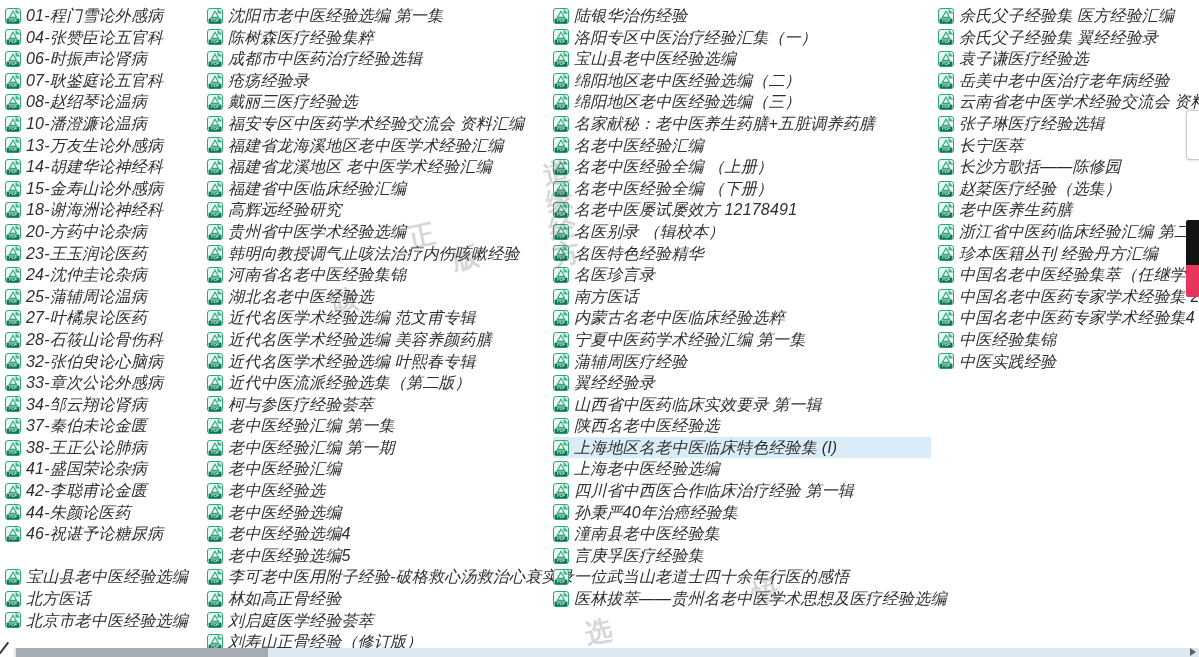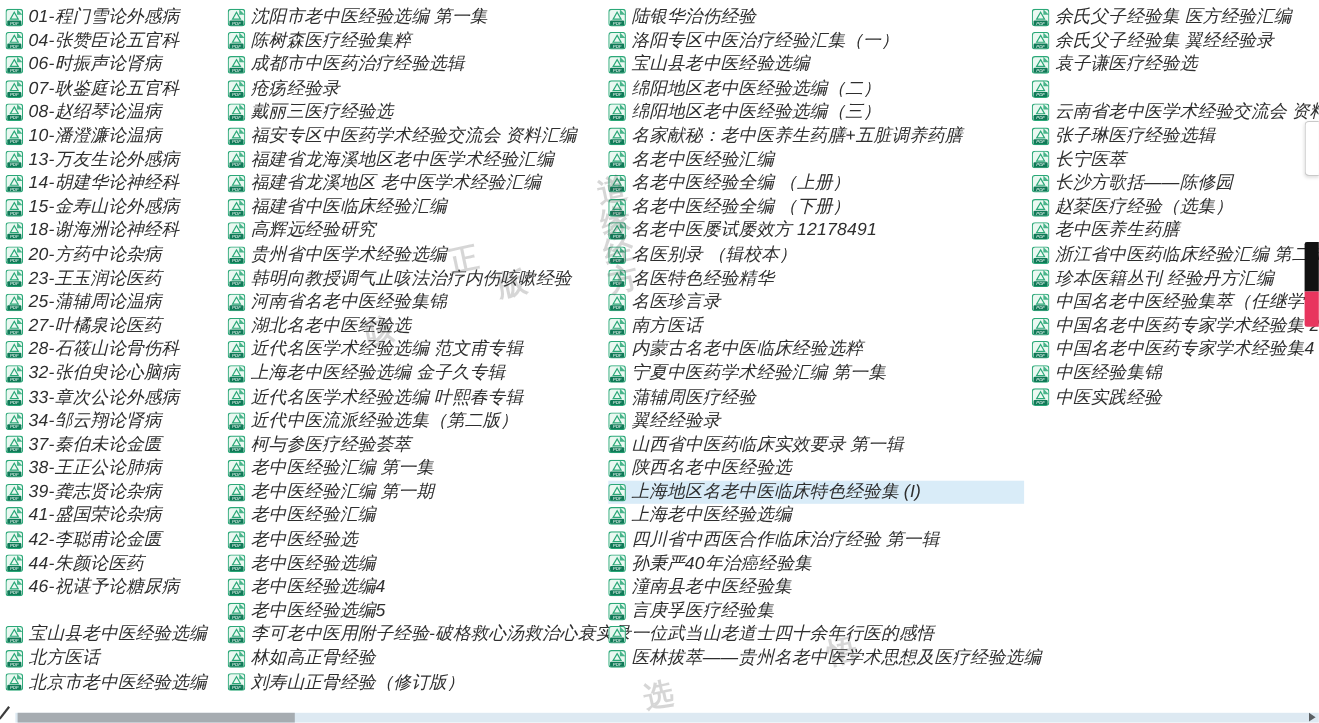--- a/index.html
+++ b/index.html
@@ -182,20 +182,30 @@
         <span class="label">23-王玉润论医药</span>
       </div>
       <div class="row">
         <svg class="icon" viewBox="0 0 16 16">
     <rect x="0.5" y="0.5" width="15" height="15" rx="2.5" fill="#eaf8f1" stroke="#2ba878" stroke-width="1"></rect>
     <path d="M10.5 0.5 L15.5 5.5 L10.5 5.5 Z" fill="#2ba878" opacity="0.85"></path>
     <path d="M8 3.2 L11.6 9.4 L4.4 9.4 Z" fill="none" stroke="#2ba878" stroke-width="1.1"></path>
     <rect x="1.6" y="10.6" width="12.8" height="4.6" rx="1" fill="#0f7a57"></rect>
     <text x="8" y="14.3" text-anchor="middle" font-size="4" fill="#ffffff" font-family="sans-serif">PDF</text>
   </svg>
+        <span class="label">24-沈仲圭论杂病</span>
+      </div>
+      <div class="row">
+        <svg class="icon" viewBox="0 0 16 16">
+    <rect x="0.5" y="0.5" width="15" height="15" rx="2.5" fill="#eaf8f1" stroke="#2ba878" stroke-width="1"></rect>
+    <path d="M10.5 0.5 L15.5 5.5 L10.5 5.5 Z" fill="#2ba878" opacity="0.85"></path>
+    <path d="M8 3.2 L11.6 9.4 L4.4 9.4 Z" fill="none" stroke="#2ba878" stroke-width="1.1"></path>
+    <rect x="1.6" y="10.6" width="12.8" height="4.6" rx="1" fill="#0f7a57"></rect>
+    <text x="8" y="14.3" text-anchor="middle" font-size="4" fill="#ffffff" font-family="sans-serif">PDF</text>
+  </svg>
         <span class="label">25-蒲辅周论温病</span>
       </div>
       <div class="row">
         <svg class="icon" viewBox="0 0 16 16">
     <rect x="0.5" y="0.5" width="15" height="15" rx="2.5" fill="#eaf8f1" stroke="#2ba878" stroke-width="1"></rect>
     <path d="M10.5 0.5 L15.5 5.5 L10.5 5.5 Z" fill="#2ba878" opacity="0.85"></path>
     <path d="M8 3.2 L11.6 9.4 L4.4 9.4 Z" fill="none" stroke="#2ba878" stroke-width="1.1"></path>
     <rect x="1.6" y="10.6" width="12.8" height="4.6" rx="1" fill="#0f7a57"></rect>
     <text x="8" y="14.3" text-anchor="middle" font-size="4" fill="#ffffff" font-family="sans-serif">PDF</text>
   </svg>
@@ -253,30 +263,20 @@
       </div>
       <div class="row">
         <svg class="icon" viewBox="0 0 16 16">
     <rect x="0.5" y="0.5" width="15" height="15" rx="2.5" fill="#eaf8f1" stroke="#2ba878" stroke-width="1"></rect>
     <path d="M10.5 0.5 L15.5 5.5 L10.5 5.5 Z" fill="#2ba878" opacity="0.85"></path>
     <path d="M8 3.2 L11.6 9.4 L4.4 9.4 Z" fill="none" stroke="#2ba878" stroke-width="1.1"></path>
     <rect x="1.6" y="10.6" width="12.8" height="4.6" rx="1" fill="#0f7a57"></rect>
     <text x="8" y="14.3" text-anchor="middle" font-size="4" fill="#ffffff" font-family="sans-serif">PDF</text>
   </svg>
         <span class="label">38-王正公论肺病</span>
-      </div>
-      <div class="row">
-        <svg class="icon" viewBox="0 0 16 16">
-    <rect x="0.5" y="0.5" width="15" height="15" rx="2.5" fill="#eaf8f1" stroke="#2ba878" stroke-width="1"></rect>
-    <path d="M10.5 0.5 L15.5 5.5 L10.5 5.5 Z" fill="#2ba878" opacity="0.85"></path>
-    <path d="M8 3.2 L11.6 9.4 L4.4 9.4 Z" fill="none" stroke="#2ba878" stroke-width="1.1"></path>
-    <rect x="1.6" y="10.6" width="12.8" height="4.6" rx="1" fill="#0f7a57"></rect>
-    <text x="8" y="14.3" text-anchor="middle" font-size="4" fill="#ffffff" font-family="sans-serif">PDF</text>
-  </svg>
-        <span class="label">39-龚志贤论杂病</span>
       </div>
       <div class="row">
         <svg class="icon" viewBox="0 0 16 16">
     <rect x="0.5" y="0.5" width="15" height="15" rx="2.5" fill="#eaf8f1" stroke="#2ba878" stroke-width="1"></rect>
     <path d="M10.5 0.5 L15.5 5.5 L10.5 5.5 Z" fill="#2ba878" opacity="0.85"></path>
     <path d="M8 3.2 L11.6 9.4 L4.4 9.4 Z" fill="none" stroke="#2ba878" stroke-width="1.1"></path>
     <rect x="1.6" y="10.6" width="12.8" height="4.6" rx="1" fill="#0f7a57"></rect>
     <text x="8" y="14.3" text-anchor="middle" font-size="4" fill="#ffffff" font-family="sans-serif">PDF</text>
   </svg>
         <span class="label">41-盛国荣论杂病</span>
@@ -495,21 +495,21 @@
         <span class="label">近代名医学术经验选编  范文甫专辑</span>
       </div>
       <div class="row">
         <svg class="icon" viewBox="0 0 16 16">
     <rect x="0.5" y="0.5" width="15" height="15" rx="2.5" fill="#eaf8f1" stroke="#2ba878" stroke-width="1"></rect>
     <path d="M10.5 0.5 L15.5 5.5 L10.5 5.5 Z" fill="#2ba878" opacity="0.85"></path>
     <path d="M8 3.2 L11.6 9.4 L4.4 9.4 Z" fill="none" stroke="#2ba878" stroke-width="1.1"></path>
     <rect x="1.6" y="10.6" width="12.8" height="4.6" rx="1" fill="#0f7a57"></rect>
     <text x="8" y="14.3" text-anchor="middle" font-size="4" fill="#ffffff" font-family="sans-serif">PDF</text>
   </svg>
-        <span class="label">上海老中医经验选编  金子久专辑</span>
+        <span class="label">近代名医学术经验选编  美容养颜药膳</span>
       </div>
       <div class="row">
         <svg class="icon" viewBox="0 0 16 16">
     <rect x="0.5" y="0.5" width="15" height="15" rx="2.5" fill="#eaf8f1" stroke="#2ba878" stroke-width="1"></rect>
     <path d="M10.5 0.5 L15.5 5.5 L10.5 5.5 Z" fill="#2ba878" opacity="0.85"></path>
     <path d="M8 3.2 L11.6 9.4 L4.4 9.4 Z" fill="none" stroke="#2ba878" stroke-width="1.1"></path>
     <rect x="1.6" y="10.6" width="12.8" height="4.6" rx="1" fill="#0f7a57"></rect>
     <text x="8" y="14.3" text-anchor="middle" font-size="4" fill="#ffffff" font-family="sans-serif">PDF</text>
   </svg>
         <span class="label">近代名医学术经验选编  叶熙春专辑</span>
@@ -616,20 +616,30 @@
       </div>
       <div class="row">
         <svg class="icon" viewBox="0 0 16 16">
     <rect x="0.5" y="0.5" width="15" height="15" rx="2.5" fill="#eaf8f1" stroke="#2ba878" stroke-width="1"></rect>
     <path d="M10.5 0.5 L15.5 5.5 L10.5 5.5 Z" fill="#2ba878" opacity="0.85"></path>
     <path d="M8 3.2 L11.6 9.4 L4.4 9.4 Z" fill="none" stroke="#2ba878" stroke-width="1.1"></path>
     <rect x="1.6" y="10.6" width="12.8" height="4.6" rx="1" fill="#0f7a57"></rect>
     <text x="8" y="14.3" text-anchor="middle" font-size="4" fill="#ffffff" font-family="sans-serif">PDF</text>
   </svg>
         <span class="label">林如高正骨经验</span>
+      </div>
+      <div class="row">
+        <svg class="icon" viewBox="0 0 16 16">
+    <rect x="0.5" y="0.5" width="15" height="15" rx="2.5" fill="#eaf8f1" stroke="#2ba878" stroke-width="1"></rect>
+    <path d="M10.5 0.5 L15.5 5.5 L10.5 5.5 Z" fill="#2ba878" opacity="0.85"></path>
+    <path d="M8 3.2 L11.6 9.4 L4.4 9.4 Z" fill="none" stroke="#2ba878" stroke-width="1.1"></path>
+    <rect x="1.6" y="10.6" width="12.8" height="4.6" rx="1" fill="#0f7a57"></rect>
+    <text x="8" y="14.3" text-anchor="middle" font-size="4" fill="#ffffff" font-family="sans-serif">PDF</text>
+  </svg>
+        <span class="label">刘启庭医学经验荟萃</span>
       </div>
       <div class="row">
         <svg class="icon" viewBox="0 0 16 16">
     <rect x="0.5" y="0.5" width="15" height="15" rx="2.5" fill="#eaf8f1" stroke="#2ba878" stroke-width="1"></rect>
     <path d="M10.5 0.5 L15.5 5.5 L10.5 5.5 Z" fill="#2ba878" opacity="0.85"></path>
     <path d="M8 3.2 L11.6 9.4 L4.4 9.4 Z" fill="none" stroke="#2ba878" stroke-width="1.1"></path>
     <rect x="1.6" y="10.6" width="12.8" height="4.6" rx="1" fill="#0f7a57"></rect>
     <text x="8" y="14.3" text-anchor="middle" font-size="4" fill="#ffffff" font-family="sans-serif">PDF</text>
   </svg>
         <span class="label">刘寿山正骨经验（修订版）</span>
@@ -949,20 +959,21 @@
         <span class="label">袁子谦医疗经验选</span>
       </div>
       <div class="row">
         <svg class="icon" viewBox="0 0 16 16">
     <rect x="0.5" y="0.5" width="15" height="15" rx="2.5" fill="#eaf8f1" stroke="#2ba878" stroke-width="1"></rect>
     <path d="M10.5 0.5 L15.5 5.5 L10.5 5.5 Z" fill="#2ba878" opacity="0.85"></path>
     <path d="M8 3.2 L11.6 9.4 L4.4 9.4 Z" fill="none" stroke="#2ba878" stroke-width="1.1"></path>
     <rect x="1.6" y="10.6" width="12.8" height="4.6" rx="1" fill="#0f7a57"></rect>
     <text x="8" y="14.3" text-anchor="middle" font-size="4" fill="#ffffff" font-family="sans-serif">PDF</text>
   </svg>
+        <span class="label">岳美中老中医治疗老年病经验</span>
       </div>
       <div class="row">
         <svg class="icon" viewBox="0 0 16 16">
     <rect x="0.5" y="0.5" width="15" height="15" rx="2.5" fill="#eaf8f1" stroke="#2ba878" stroke-width="1"></rect>
     <path d="M10.5 0.5 L15.5 5.5 L10.5 5.5 Z" fill="#2ba878" opacity="0.85"></path>
     <path d="M8 3.2 L11.6 9.4 L4.4 9.4 Z" fill="none" stroke="#2ba878" stroke-width="1.1"></path>
     <rect x="1.6" y="10.6" width="12.8" height="4.6" rx="1" fill="#0f7a57"></rect>
     <text x="8" y="14.3" text-anchor="middle" font-size="4" fill="#ffffff" font-family="sans-serif">PDF</text>
   </svg>
         <span class="label">云南省老中医学术经验交流会  资料选编</span>

